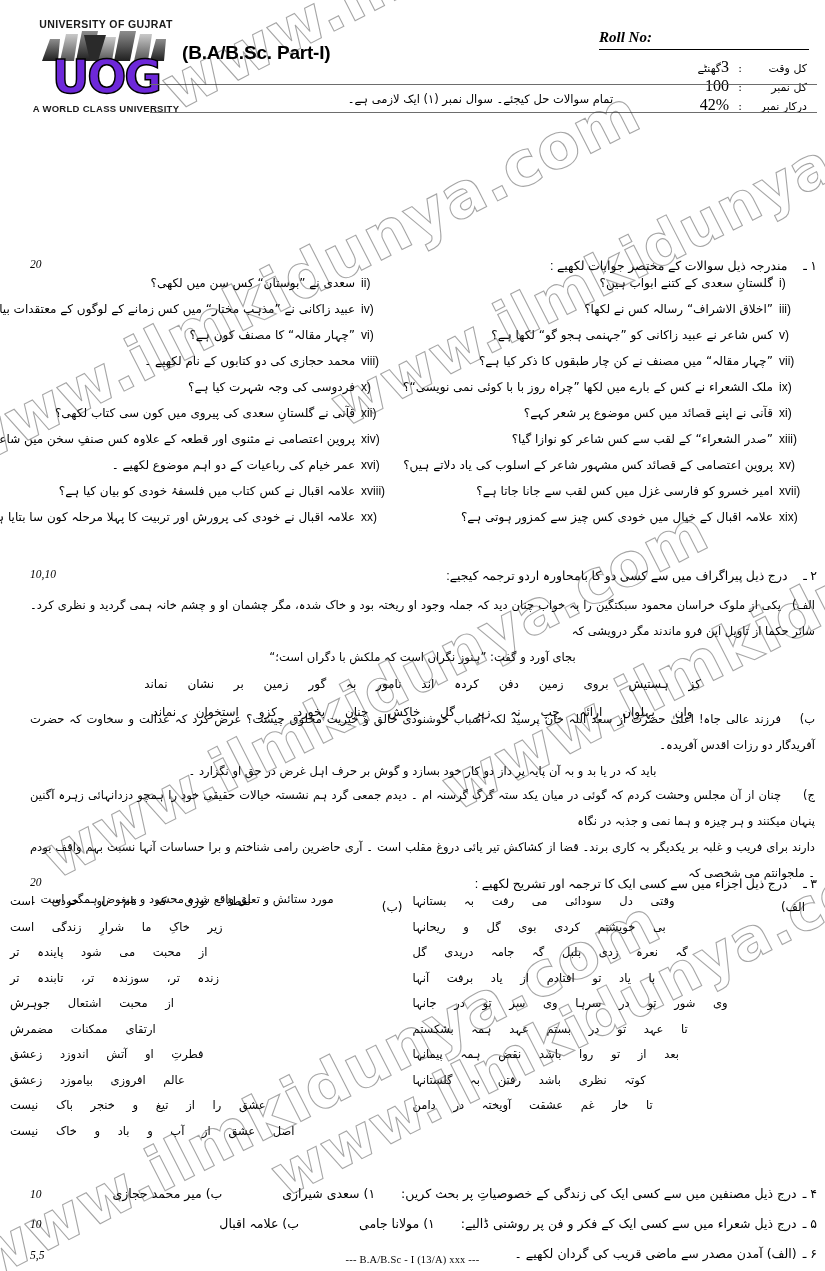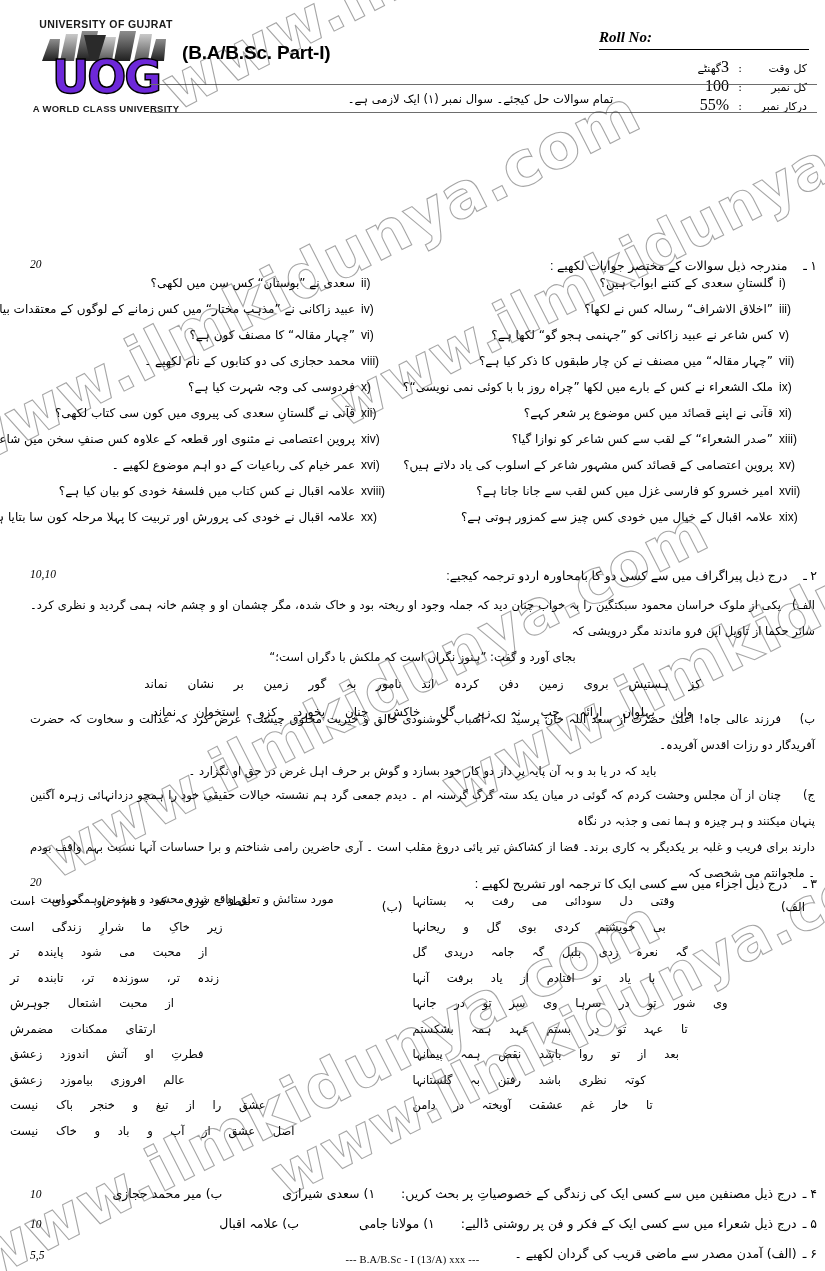--- a/index.html
+++ b/index.html
@@ -277,21 +277,21 @@
         <span class="marks-unit">گھنٹے</span>
       </div>
       <div class="marks-row">
         <span class="marks-key">کل نمبر</span>
         <span class="marks-colon">:</span>
         <span class="marks-val">100</span>
       </div>
       <div class="marks-row">
         <span class="marks-key">درکار نمبر</span>
         <span class="marks-colon">:</span>
-        <span class="marks-val">55%</span>
+        <span class="marks-val">42%</span>
       </div>
     </div>
 
     <div class="rule rule-1"></div>
     <div class="instruction">تمام سوالات حل کیجئے۔ سوال نمبر (۱) ایک لازمی ہے۔</div>
     <div class="rule rule-2"></div>
   </div>
 
   <div class="qrow">
     <div class="mark" style="top:130px">20</div>

